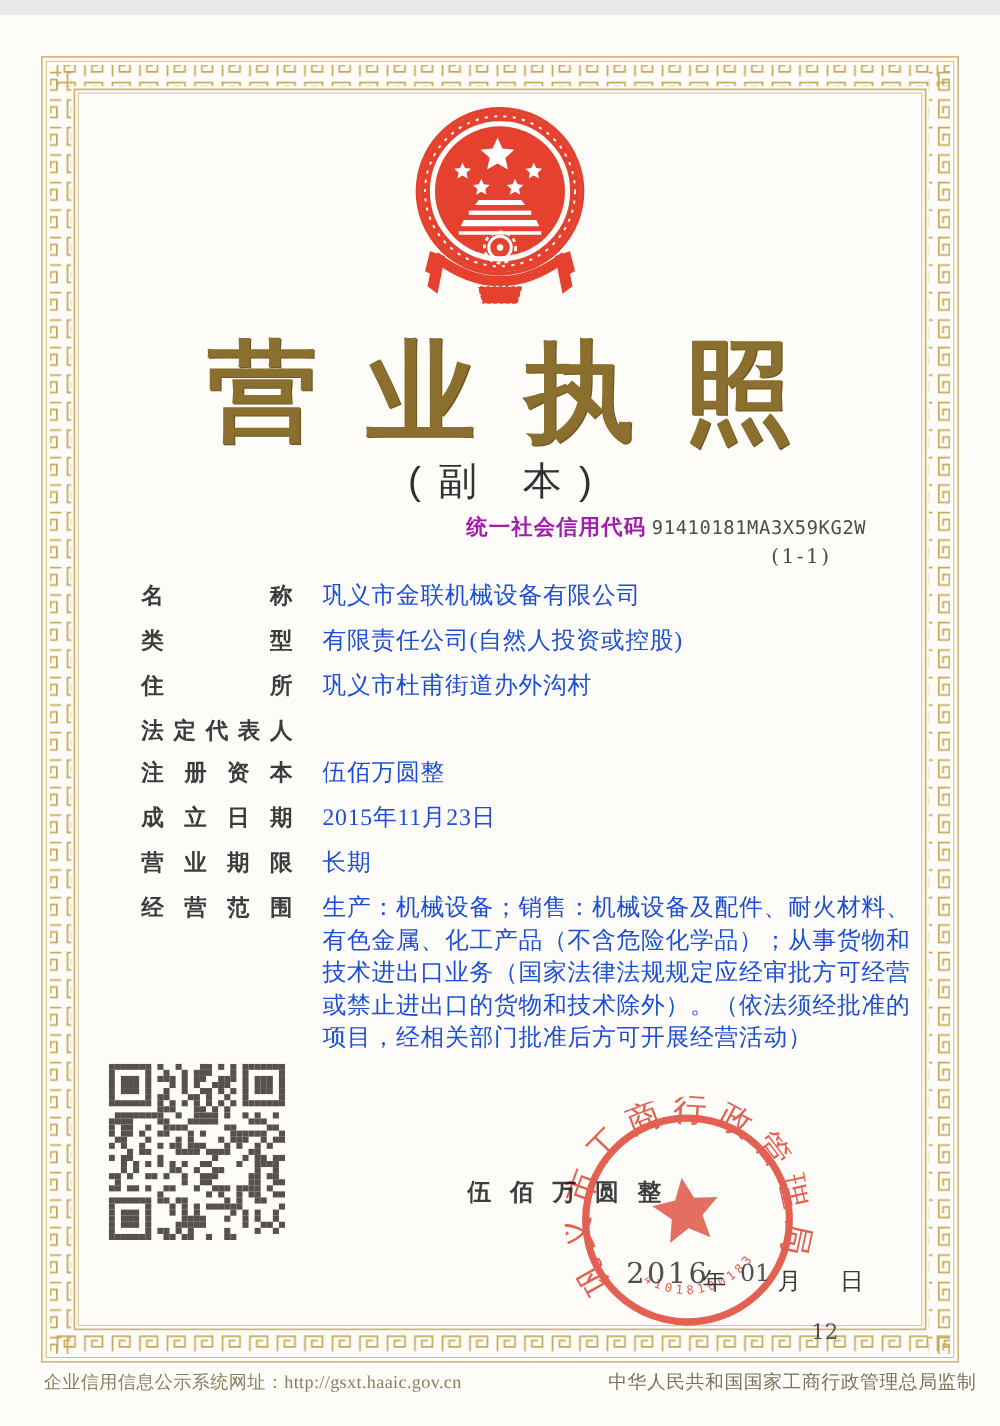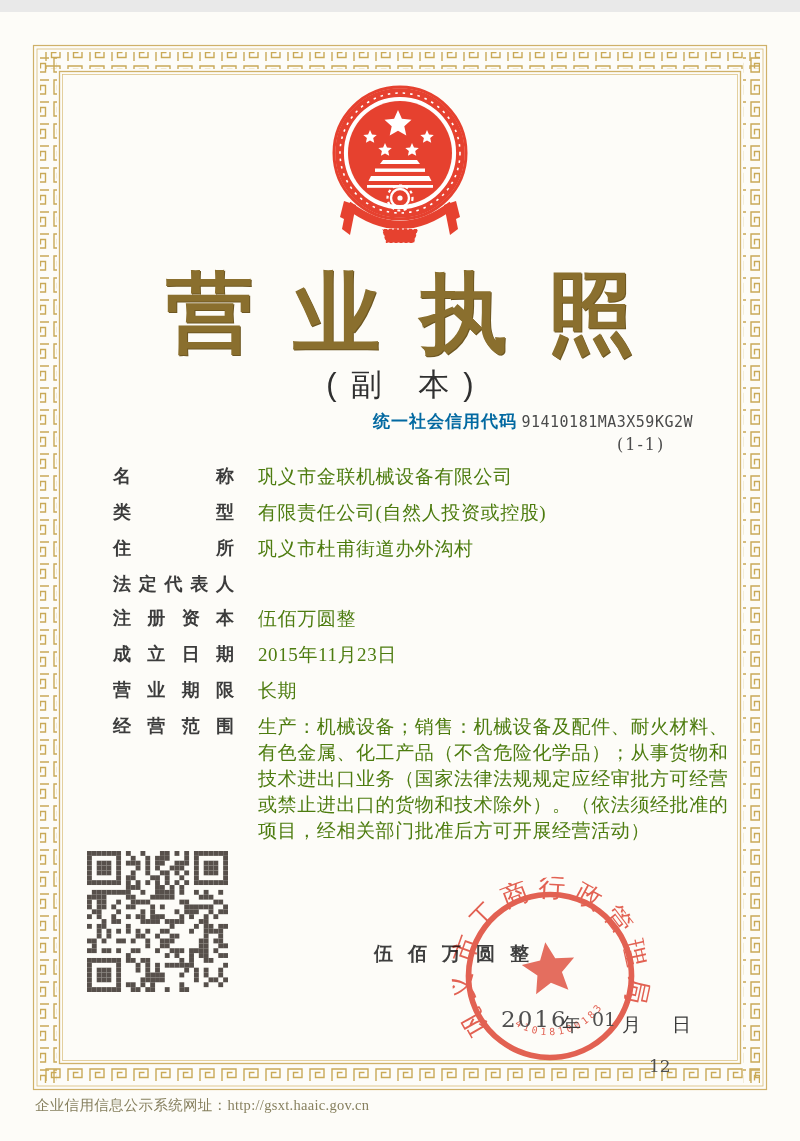--- a/index.html
+++ b/index.html
@@ -9,30 +9,30 @@
   #frame{position:absolute;left:0;top:0;}
   
   #emblem{position:absolute;left:322px;top:71px;}
   
   .title{position:absolute;left:0;top:243px;width:100%;text-align:center;
          font-size:87px;font-weight:800;color:#8a6f2e;letter-spacing:40px;text-indent:40px;
          font-family:"Liberation Sans",sans-serif;text-shadow:1px 1px 0 #6e5722;}
   .subtitle{position:absolute;left:0;top:352px;width:100%;text-align:center;
          font-size:31px;color:#303030;letter-spacing:14px;text-indent:14px;}
   .credit-line{position:absolute;left:373px;top:398px;white-space:nowrap;}
-  .credit-label{font-size:17px;font-weight:bold;color:#0369a1;letter-spacing:1px;}
+  .credit-label{font-size:17px;font-weight:bold;color:#a21caf;letter-spacing:1px;}
   .credit-code{font-size:15px;color:#4b4b4b;font-family:"DejaVu Sans Mono",monospace;letter-spacing:.5px;text-align:center;}
   .copy-index{position:absolute;left:617px;top:423px;font-size:16px;color:#4b4b4b;
          font-family:"DejaVu Serif",serif;letter-spacing:2px;}
   
   #fields{position:absolute;left:113px;top:452px;width:630px;}
   .frow{display:flex;align-items:flex-start;margin-bottom:10px;}
   .flabel{width:121px;flex:none;display:flex;justify-content:space-between;
           font-size:18px;font-weight:bold;color:#3c3c3c;line-height:24px;margin-right:24px;}
-  .fvalue{font-size:19px;color:#4d7c0f;font-family:"Liberation Serif",serif;
+  .fvalue{font-size:19px;color:#1d4ed8;font-family:"Liberation Serif",serif;
           width:480px;line-height:26px;letter-spacing:.6px;}
   
   #qr{position:absolute;left:87px;top:839px;}
   
   .reg-label{position:absolute;left:374px;top:929px;font-size:19px;font-weight:600;color:#3e3e3e;
          letter-spacing:15px;white-space:nowrap;}
   #stamp{position:absolute;left:452px;top:866px;mix-blend-mode:multiply;opacity:.85;
          transform:rotate(-8deg);}
   .dt{position:absolute;font-family:"DejaVu Serif",serif;color:#4f4f4f;}
   .dt-lab{position:absolute;font-family:"Liberation Sans",sans-serif;color:#3a3a3a;font-size:19px;}
@@ -585,15 +585,16 @@
 
   <span class="dt" style="left:501px;top:994px;font-size:23px;letter-spacing:2px;">2016</span>
   <span class="dt-lab" style="left:562px;top:1000px;">年</span>
   <span class="dt" style="left:592px;top:996px;font-size:19px;">01</span>
   <span class="dt-lab" style="left:622px;top:1000px;">月</span>
   <span class="dt" style="left:649px;top:1044px;font-size:17px;">12</span>
   <span class="dt-lab" style="left:672px;top:1000px;">日</span>
 
   <div class="footer">
     <span class="footer-left">企业信用信息公示系统网址：http://gsxt.haaic.gov.cn</span>
+    <span class="footer-right">中华人民共和国国家工商行政管理总局监制</span>
   </div>
 
 </div>
 
 </body></html>

